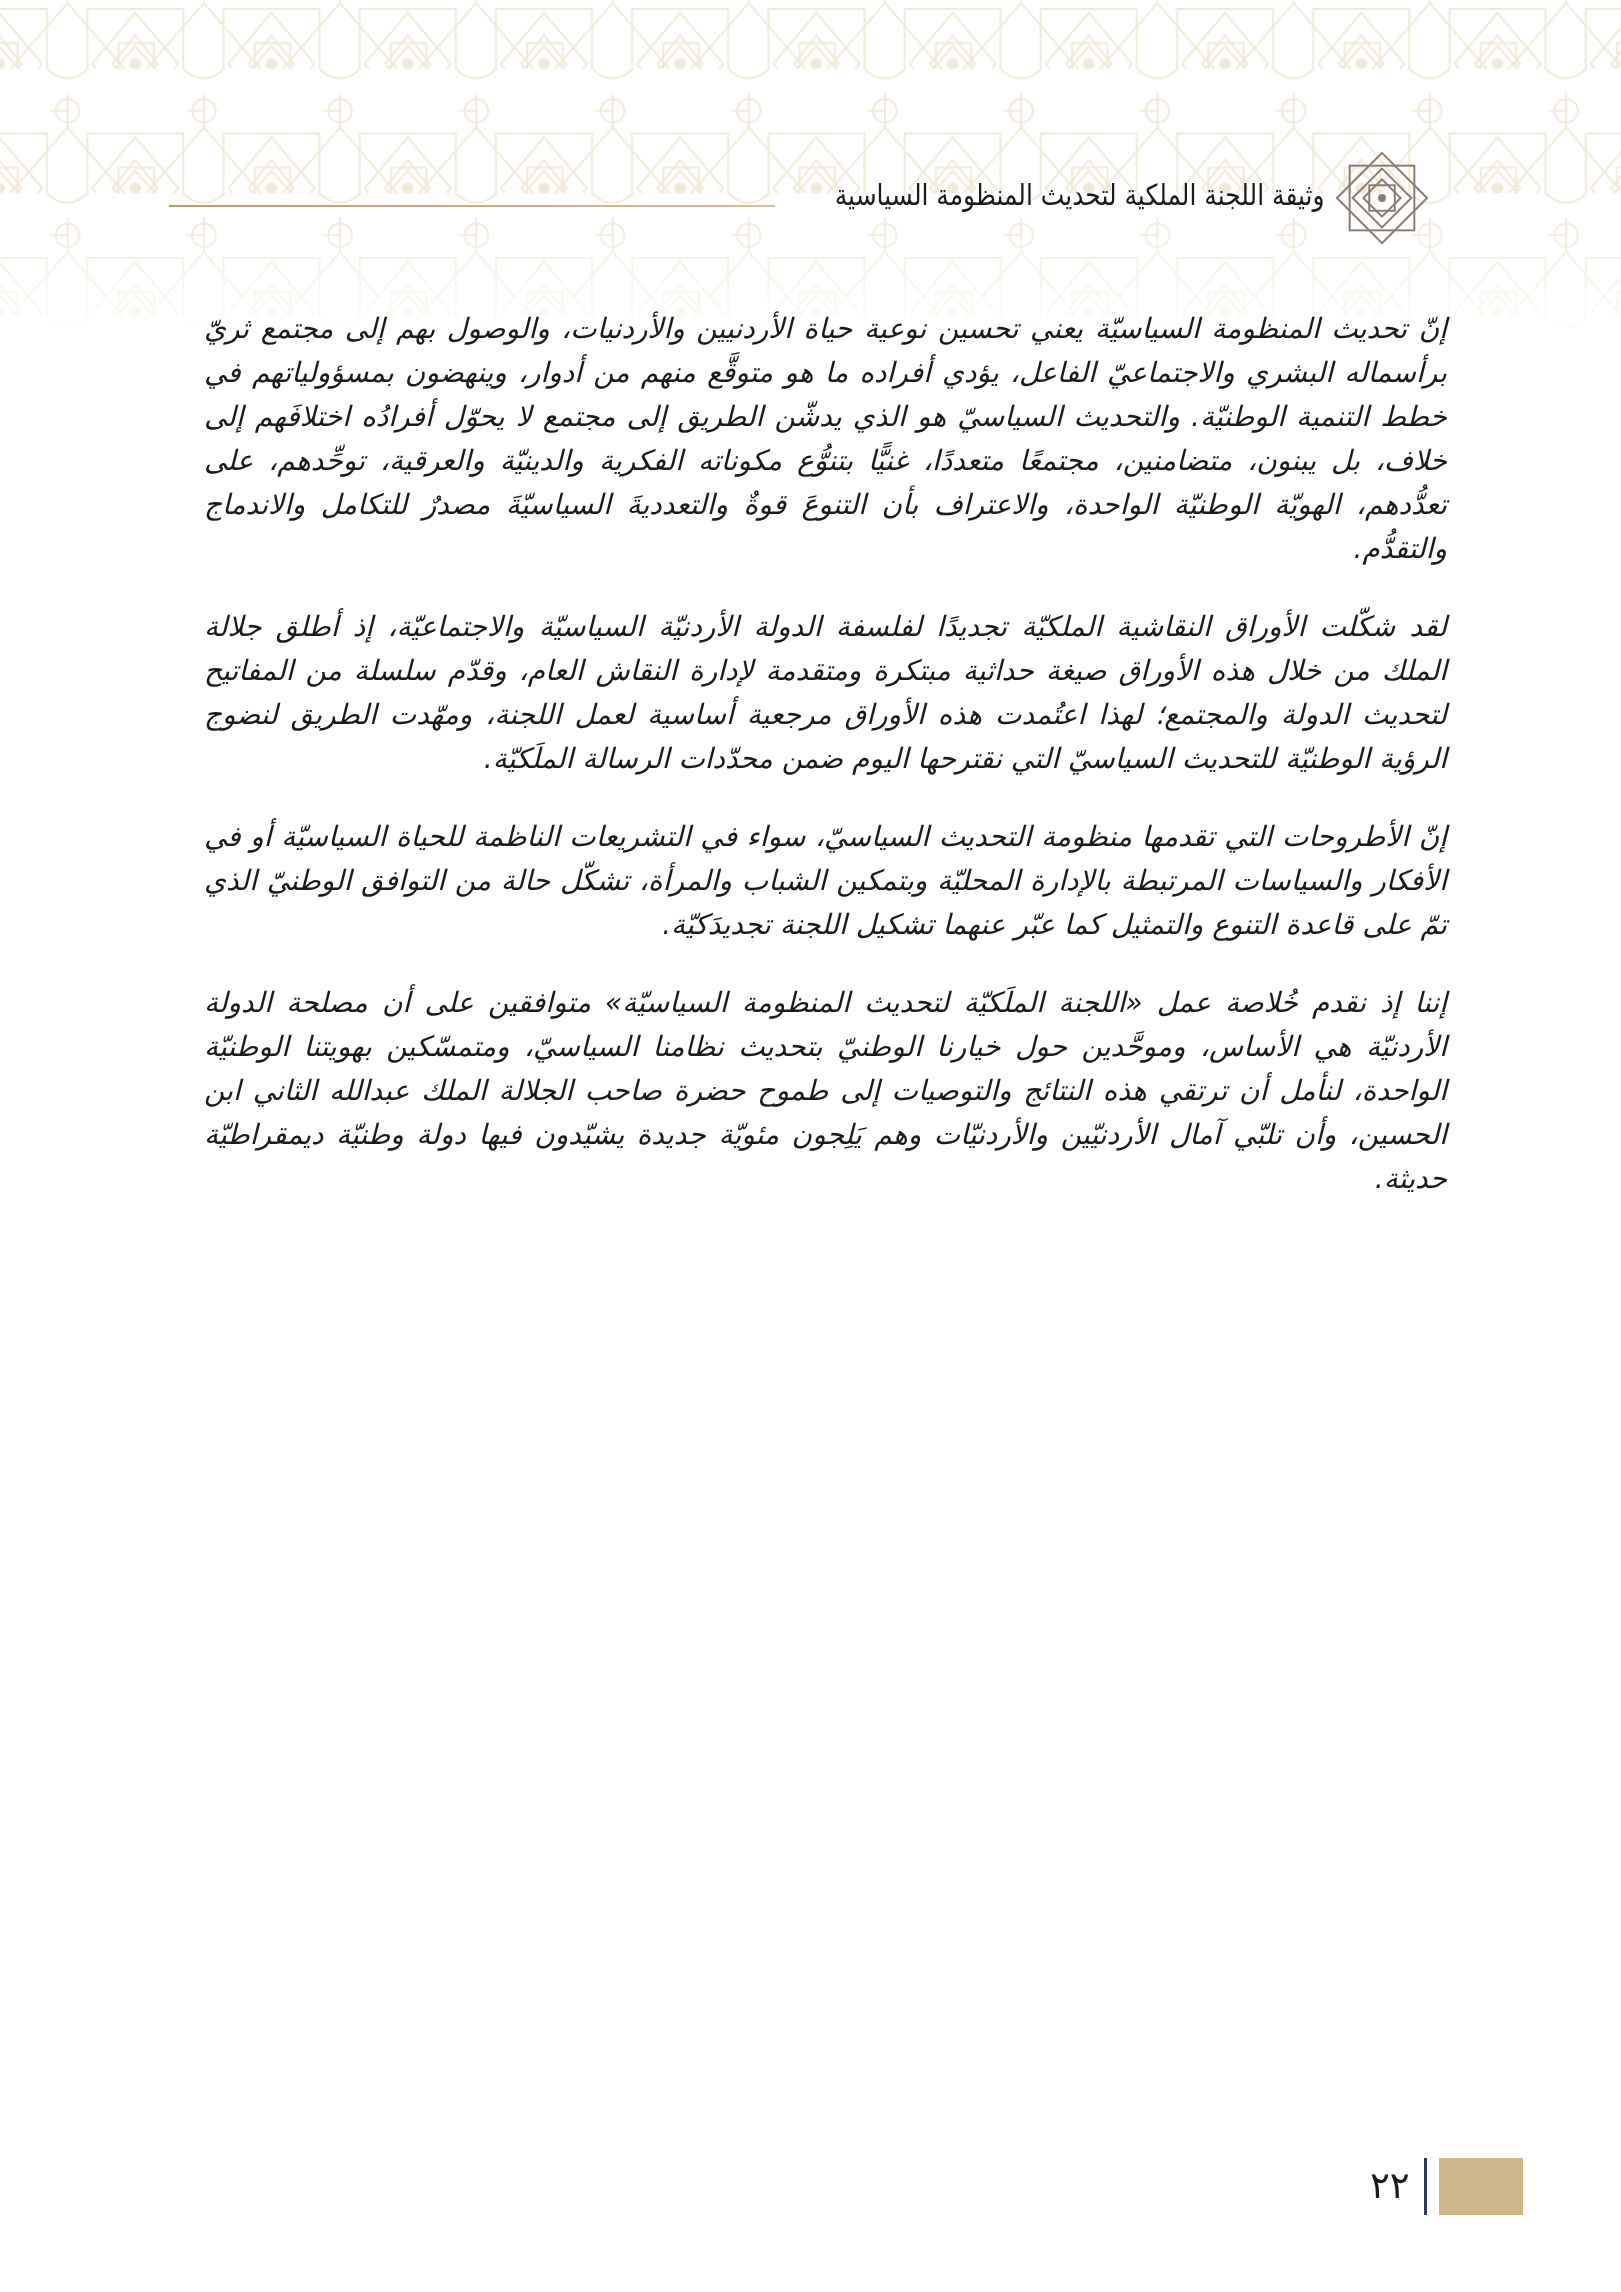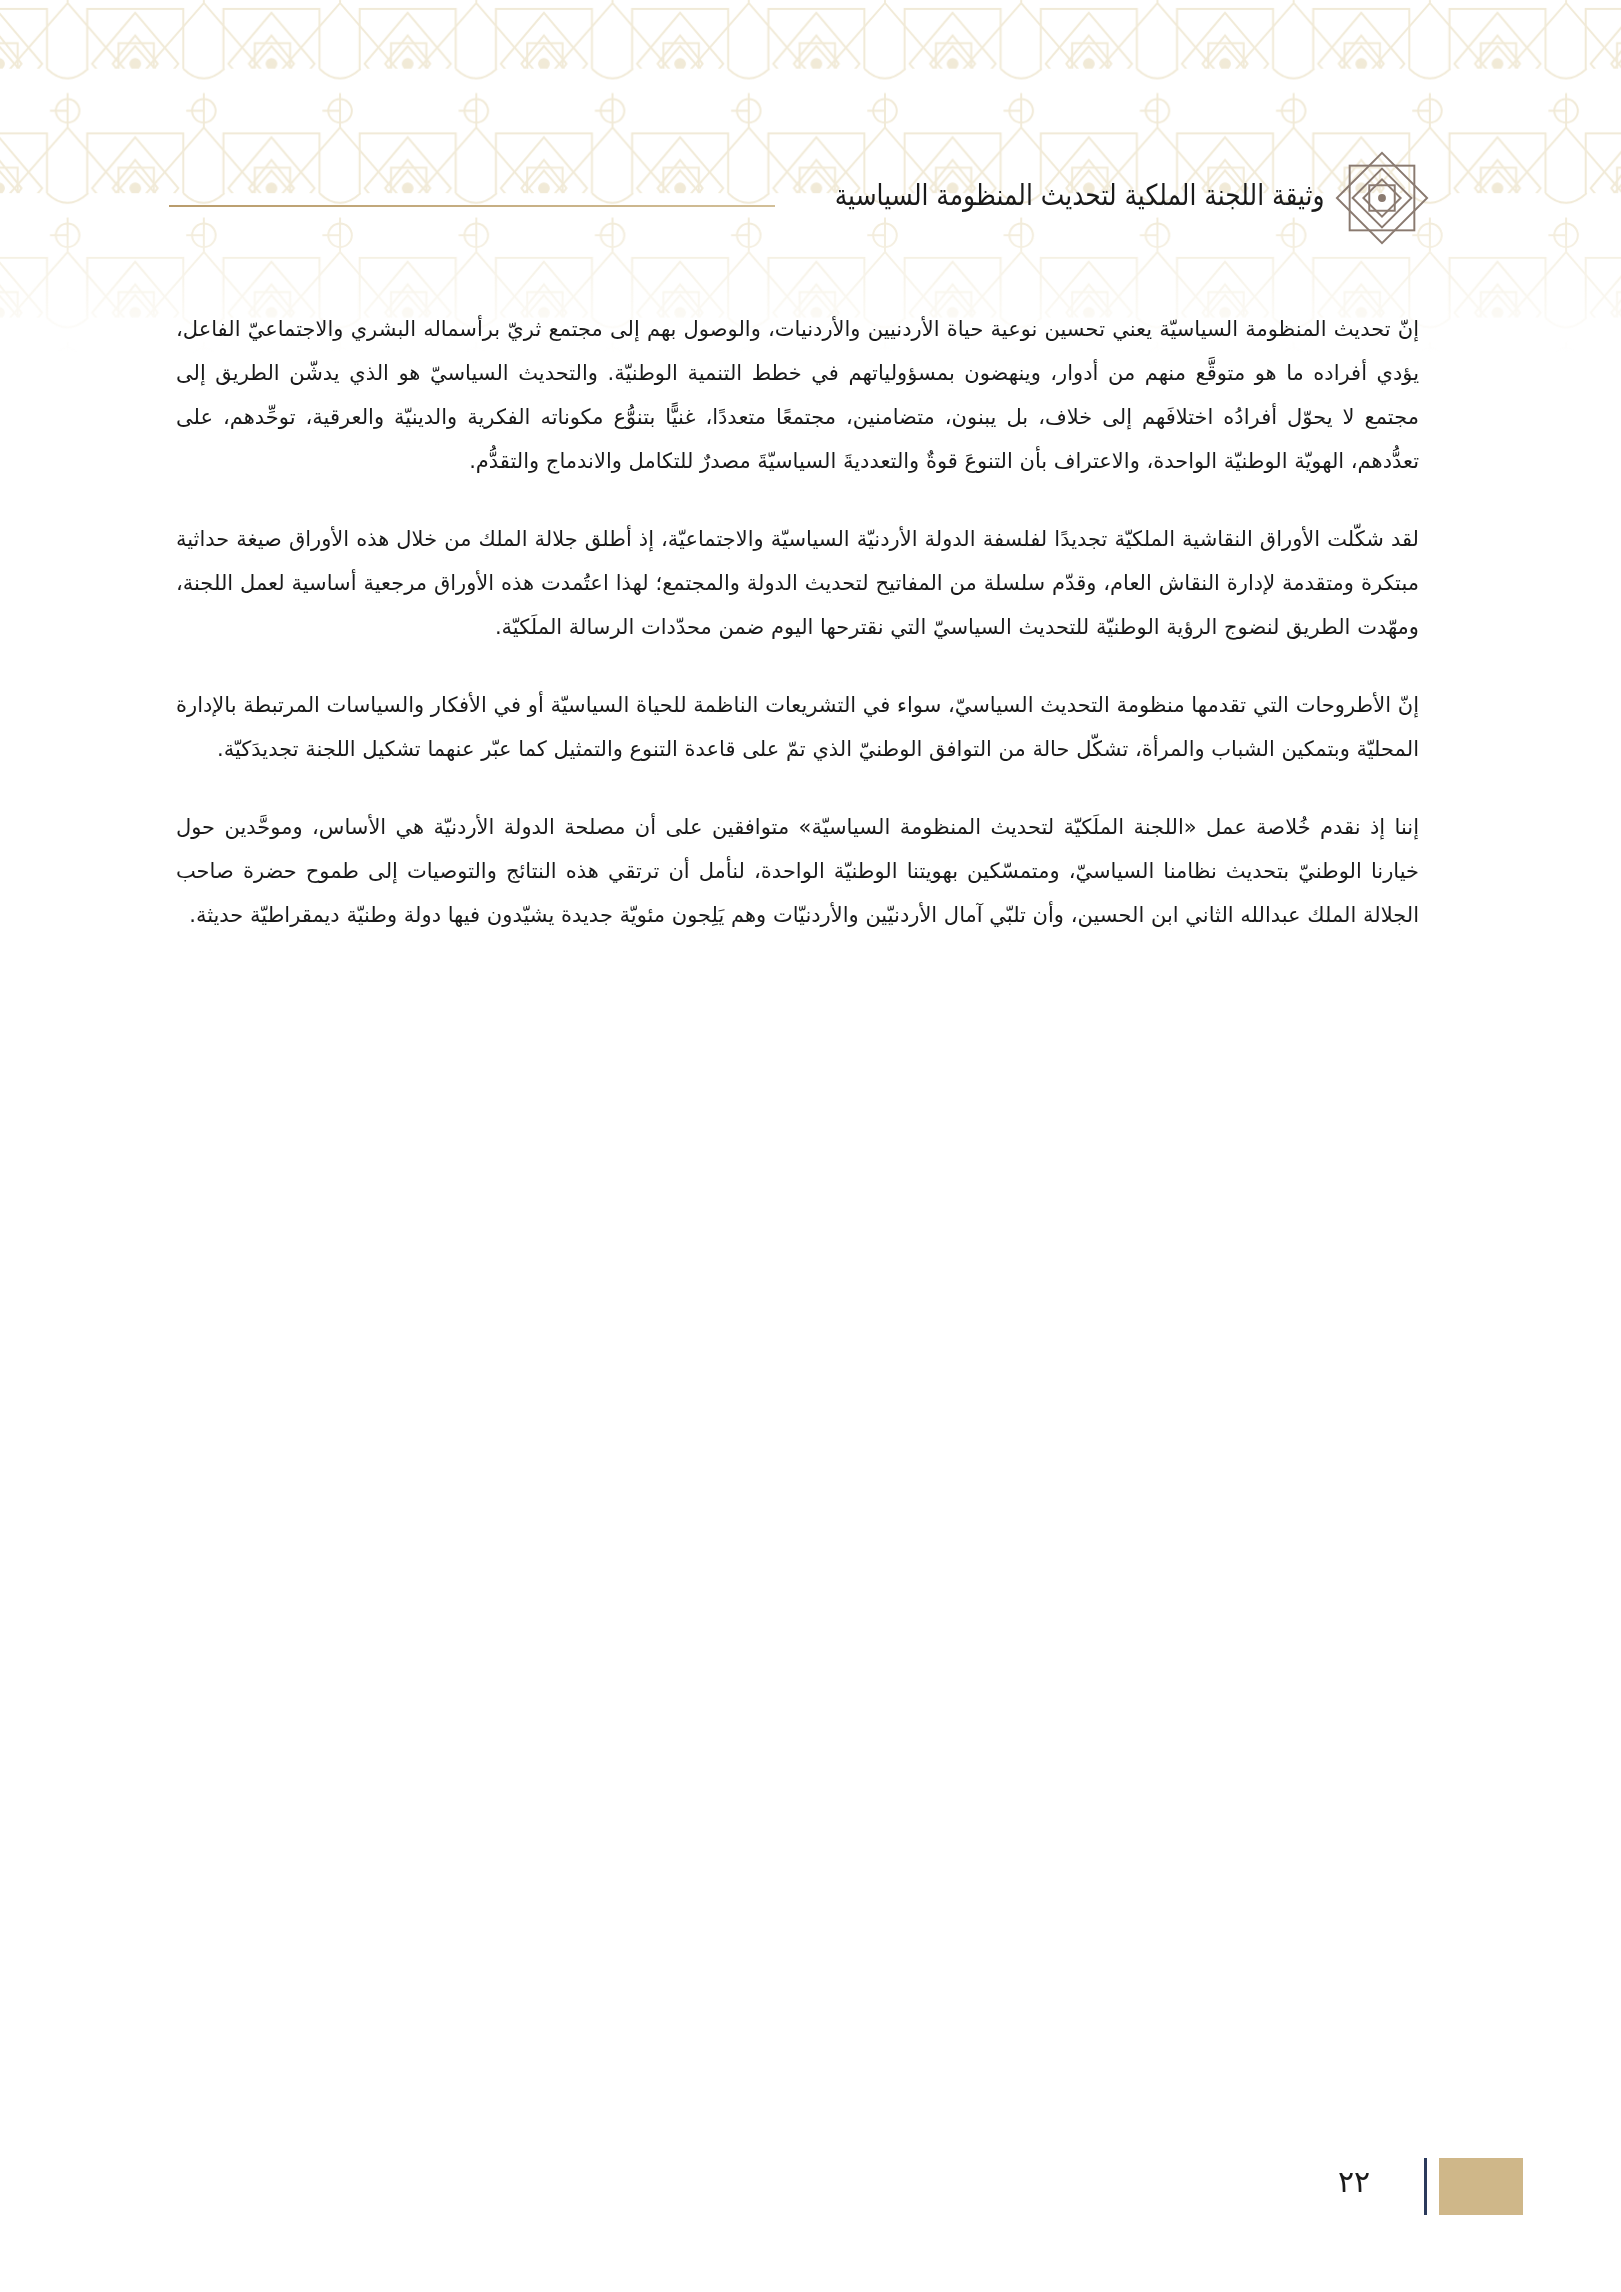--- a/index.html
+++ b/index.html
@@ -19,28 +19,29 @@
     background: linear-gradient(to right, #b99c6c, #d2bf98);
   }
   .header-title {
     position: absolute; right: 296px; top: 178px;
     direction: rtl; font-size: 29px; color: #1a1a1a; white-space: nowrap;
     font-family: "DejaVu Sans", sans-serif;
     transform: scaleX(0.86); transform-origin: right center;
   }
   .header-emblem { position: absolute; left: 1333px; top: 149px; width: 98px; height: 98px; }
   .body-text {
-    position: absolute; left: 176px; width: 1243px; top: 307px;
+    position: absolute; left: 204px; width: 1243px; top: 307px;
     direction: rtl; text-align: justify; text-align-last: right;
-    font-size: 21px; line-height: 44px;
+    font-size: 28px; line-height: 44px;
     font-family: "DejaVu Sans", sans-serif;
+    font-style: italic;
   }
   .body-text p { margin: 0 0 34px 0; }
   .footer-num {
-    position: absolute; left: 1338px; top: 2164px; font-size: 30px;
+    position: absolute; left: 1370px; top: 2164px; font-size: 37px;
     color: #1a1a1a; direction: rtl; font-family: "DejaVu Sans", sans-serif;
   }
   .footer-divider { position: absolute; left: 1424px; top: 2158px; width: 2.9px; height: 57px; background: #2b3a5c; }
   .footer-box { position: absolute; left: 1439px; top: 2158px; width: 84px; height: 57px; background: #cfb789; }
 </style>
 </head>
 <body>
 
 <svg class="bg-pattern" width="1621" height="353" viewBox="0 0 1654 360" xmlns="http://www.w3.org/2000/svg">
   <defs>

